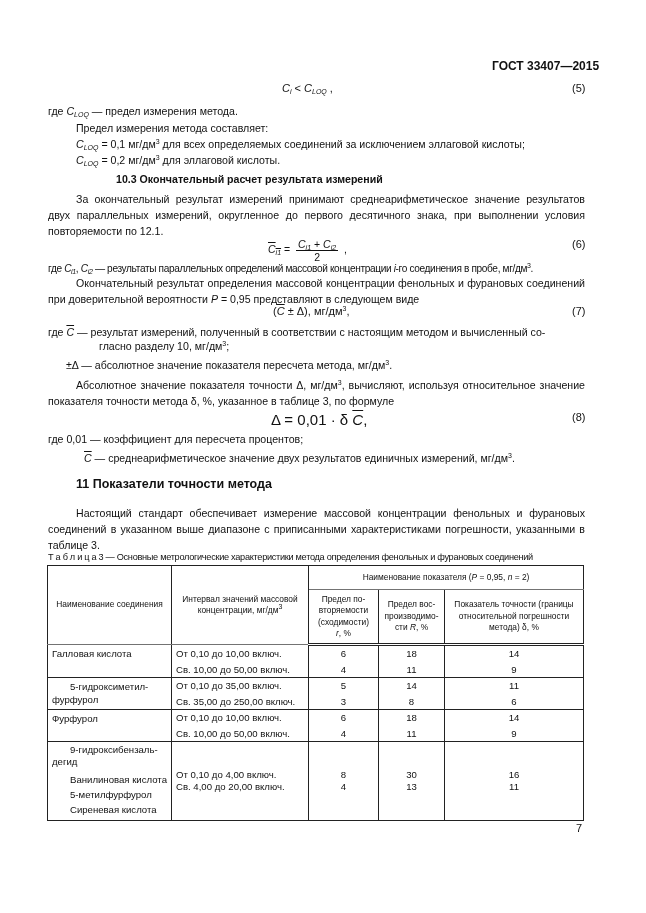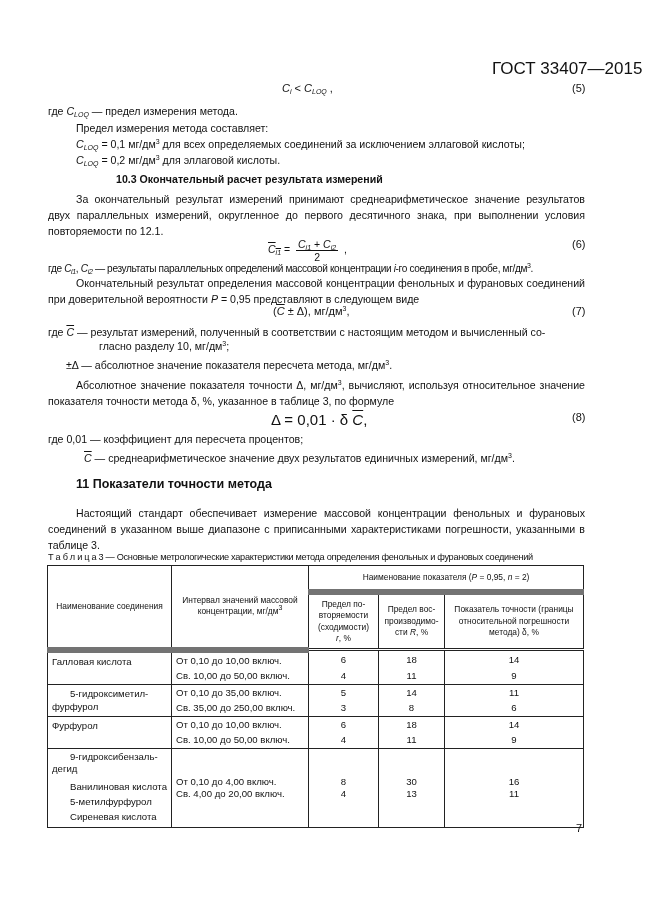--- a/index.html
+++ b/index.html
@@ -1,41 +1,41 @@
 <!DOCTYPE html>
 <html><head>
 <meta charset="utf-8">
 <style>
   html, body { margin: 0; padding: 0; background: #ffffff; }
   body {
     width: 646px; height: 913px; position: relative; overflow: hidden;
     font-family: "Liberation Sans", sans-serif; color: #111; font-size: 10.6px;
   }
   .abs { position: absolute; white-space: nowrap; }
-  .hdr { font-weight: normal; font-size: 17px; }
+  .hdr { font-weight: bold; font-size: 12px; }
   .i { font-style: italic; }
   sub { font-size: 7px; vertical-align: -2px; line-height: 0; }
   sup { font-size: 7px; vertical-align: 4px; line-height: 0; }
   .ovl { text-decoration: overline; }
   .just { text-align: justify; text-align-last: left; white-space: normal; }
   .h2 { font-weight: bold; font-size: 12.5px; }
   .frac { display: inline-block; vertical-align: middle; text-align: center; margin: 0 3px; }
   .frac .num { display: block; border-bottom: 1px solid #111; padding: 0 2px; line-height: 12px; }
   .frac .den { display: block; line-height: 12px; }
 
   table.t3 {
     position: absolute; left: 47px; top: 565px; width: 536px;
     border-collapse: collapse; font-size: 9.6px; table-layout: fixed;
   }
   table.t3 td, table.t3 th {
     border-left: 1px solid #222; border-right: 1px solid #222;
     padding: 0 4px; vertical-align: middle; font-weight: normal;
   }
   table.t3 th { font-size: 8.4px; text-align: center; line-height: 11.5px; }
-  table.t3 tr.h1 th { height: 23px; border-top: 1px solid #222; border-bottom: 6px solid #737373; }
+  table.t3 tr.h1 th { height: 23px; border-top: 1px solid #222; border-bottom: 1px solid #737373; }
   table.t3 tr.h2 th { height: 53px; border-bottom: 3px double #222; }
   table.t3 th.tall { border-bottom: 3px double #222; border-top: 1px solid #222; }
   table.t3 td { height: 15.5px; line-height: 15.5px; }
   table.t3 td.name { padding-left: 4px; vertical-align: top; line-height: 13px; padding-top: 2px; }
   table.t3 td.c { text-align: center; }
   table.t3 tr.grp-end td { border-bottom: 1px solid #222; }
   table.t3 tr.last td { height: 76px; border-bottom: 1px solid #222; }
   .namelines span { display: block; }
   .cellstack span { display: block; line-height: 12px; }
   .indent1 { padding-left: 18px; }

